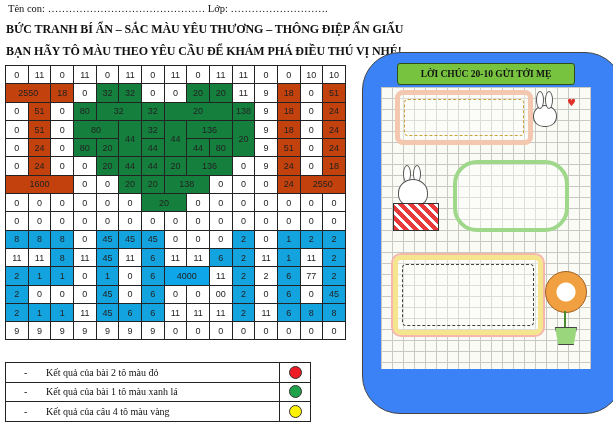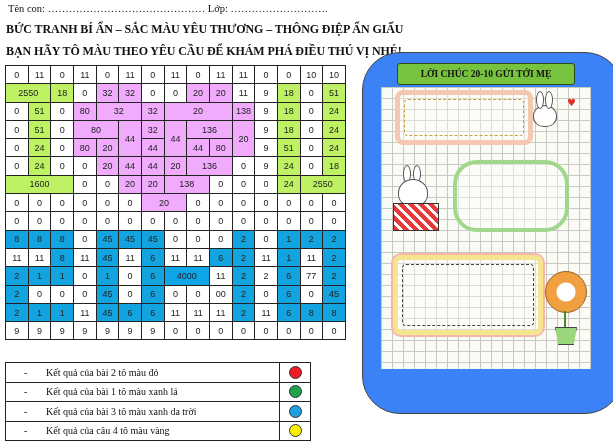--- a/index.html
+++ b/index.html
@@ -2,22 +2,22 @@
 <html><head>
 <meta charset="utf-8">
 <style>
   html, body { margin:0; padding:0; background:#ffffff; }
   body { width:613px; height:444px; position:relative; overflow:hidden; font-family:"Liberation Serif", serif; color:#111; }
   .hdr-line { position:absolute; left:8px; top:3px; font-size:10.5px; white-space:nowrap; }
   .title { position:absolute; left:6px; font-size:12px; font-weight:bold; white-space:nowrap; letter-spacing:-0.1px; }
   .t1 { top:22px; } .t2 { top:44px; }
   table.grid { position:absolute; left:5px; top:65px; border-collapse:collapse; table-layout:fixed; width:341px; }
   table.grid td { border:1px solid #222; height:17.3px; padding:0; text-align:center; font-family:"Liberation Sans", sans-serif; font-size:9px; color:#222; overflow:hidden; white-space:nowrap; }
-  td.G { background:#bef264; }
-  td.R { background:#f0abfc; color:#7a0d0d; }
+  td.G { background:#c2410c; }
+  td.R { background:#15803d; color:#7a0d0d; }
   td.B { background:#13a4e0; color:#1b3b73; }
   td.Y { background:#0ea5e9; }
   table.legend { position:absolute; left:5px; top:362px; width:306px; border-collapse:collapse; }
   table.legend td { border:1px solid #222; height:18.5px; padding:0; font-size:10px; }
   table.legend td.txt { padding-left:18px; }
   table.legend td.txt .dash { display:inline-block; width:22px; }
   table.legend td.dot { width:30px; text-align:center; }
   .circle { display:inline-block; width:11px; height:11px; border-radius:50%; border:1px solid #333; vertical-align:middle; }
   .card { position:absolute; left:362px; top:52px; width:261px; height:362px; background:#3b82f6; border:1.5px solid #444; border-radius:38px; box-sizing:border-box; overflow:hidden; }
   .card-title { position:absolute; left:34px; top:10px; width:176px; height:20px; background:#77c340; border:1px solid #2d4f17; border-radius:3px; text-align:center; line-height:20px; font-size:9.5px; font-weight:bold; color:#111; }
@@ -293,24 +293,20 @@
     <tbody id="legend-body">
       <tr>
         <td class="txt"><span class="dash">-</span><span>Kết quả của bài 2 tô màu đỏ</span></td>
         <td class="dot"><span class="circle" style="background: rgb(238, 28, 36);"></span></td>
       </tr>
       <tr>
         <td class="txt"><span class="dash">-</span><span>Kết quả của bài 1 tô màu xanh lá</span></td>
         <td class="dot"><span class="circle" style="background: rgb(31, 162, 74);"></span></td>
       </tr>
       <tr>
-        <td class="txt"><span class="dash">-</span><span>Kết quả của bài 3 tô màu xanh da trời</span></td>
-        <td class="dot"><span class="circle" style="background: rgb(27, 161, 226);"></span></td>
-      </tr>
-      <tr>
         <td class="txt"><span class="dash">-</span><span>Kết quả của câu 4 tô màu vàng</span></td>
         <td class="dot"><span class="circle" style="background: rgb(255, 242, 0);"></span></td>
       </tr>
     </tbody>
   </table>
 
 <div class="card">
   <div class="card-title">LỜI CHÚC 20-10 GỬI TỚI MẸ</div>
   <div class="paper">
     <div class="frame1"></div>

